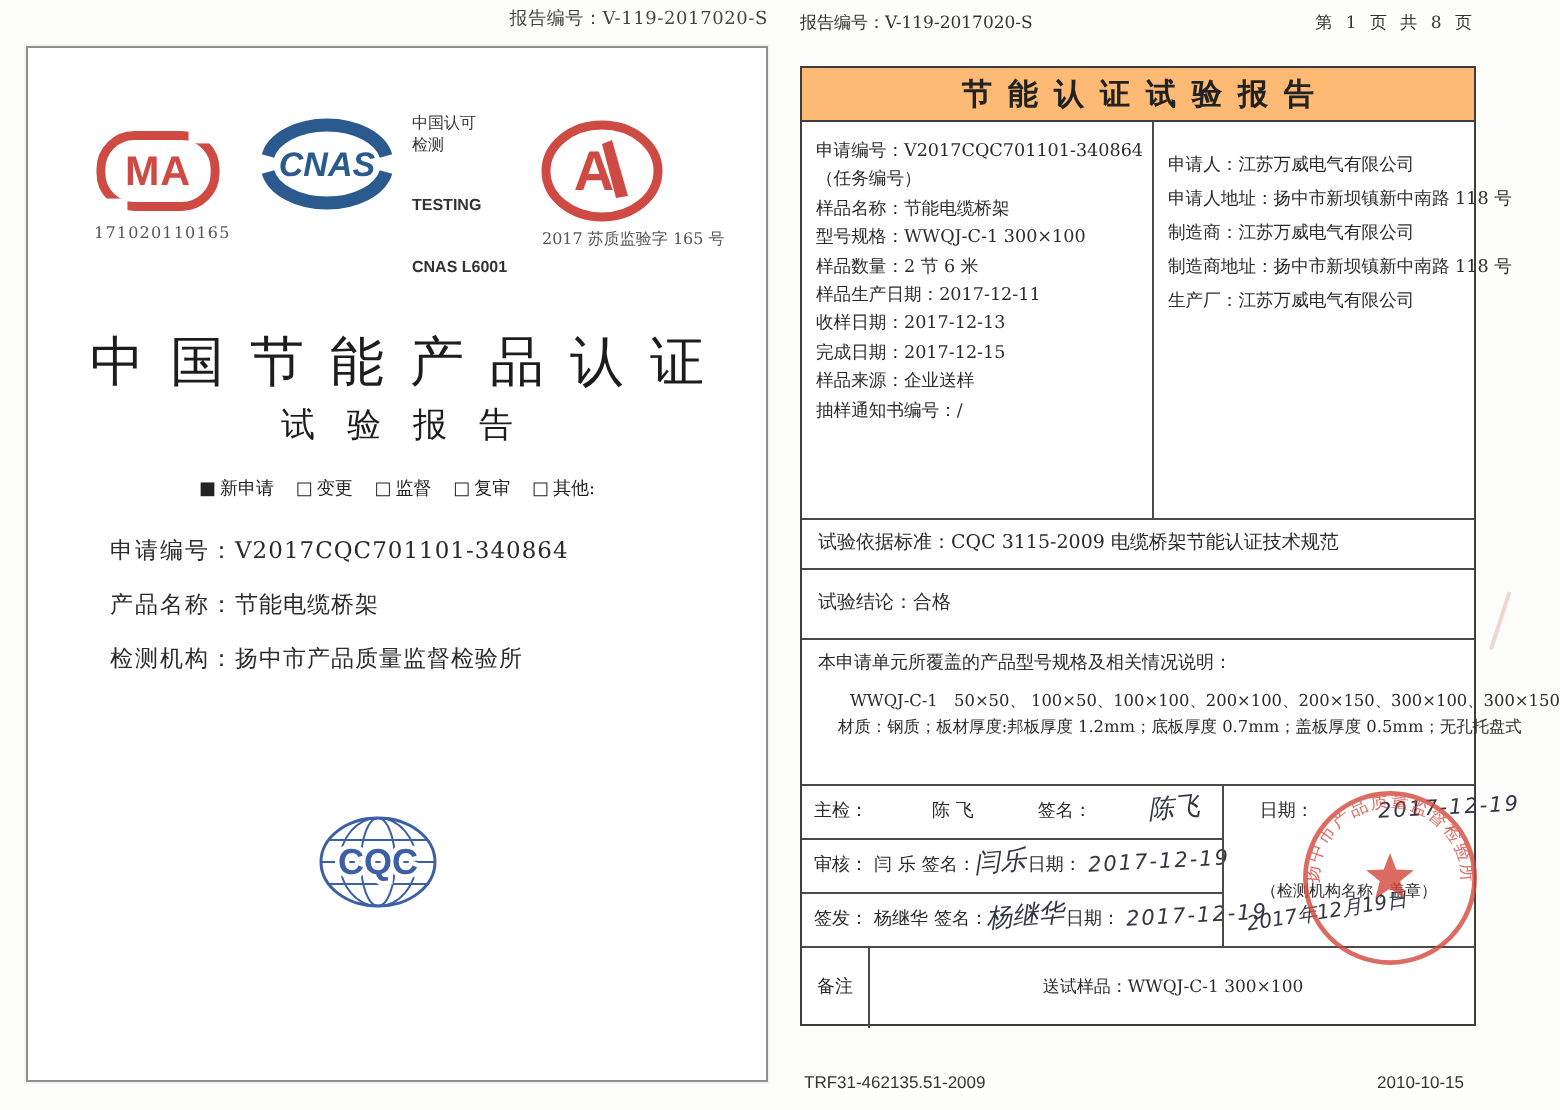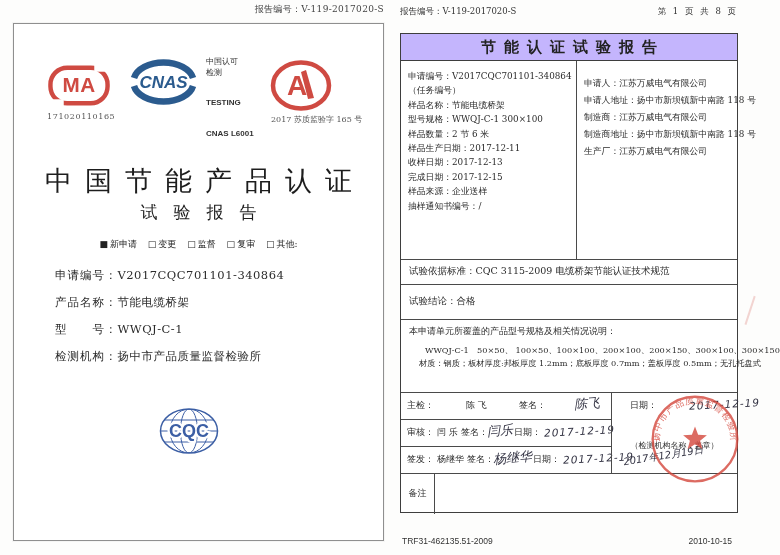--- a/index.html
+++ b/index.html
@@ -34,21 +34,21 @@
   .lp-fields .fvalue { letter-spacing:.5px; }
 
   
   .rp-header { left:400px; top:6px; width:338px; display:flex; justify-content:space-between;
                font-size:8.5px; color:#333; }
   .rp-header .pg { letter-spacing:2px; }
   .rp-table { left:400px; top:33px; width:338px; height:480px; border:1.5px solid #3e3e3e; background:#fff; }
   .hline { position:absolute; left:0; width:100%; border-top:1px solid #4a4a4a; }
   .vline { position:absolute; border-left:1px solid #4a4a4a; }
   .row-title { position:absolute; left:0; top:0; width:100%; height:27px;
-               background:#c4b5fd; display:flex; align-items:center; justify-content:center;
+               background:#fdba74; display:flex; align-items:center; justify-content:center;
                font-size:15px; font-weight:600; letter-spacing:8px; text-indent:8px; color:#222;
                border-bottom:1px solid #3e3e3e; }
   .info-left { position:absolute; left:7px; top:35px; width:166px; font-size:8.8px; }
   .info-left div { line-height:14.4px; white-space:nowrap; }
   .info-right { position:absolute; left:183px; top:41px; width:152px; font-size:8.8px; }
   .info-right div { line-height:17px; white-space:nowrap; }
   .row-standard { position:absolute; left:0; top:225px; width:100%; height:25px;
                   display:flex; align-items:center; padding-left:8px; font-size:9.5px; }
   .row-conclusion { position:absolute; left:0; top:250px; width:100%; height:35px;
                     display:flex; align-items:center; padding-left:8px; font-size:9.5px; }
@@ -118,21 +118,20 @@
   <span class="item"><span class="mk">■</span><span>新申请</span></span>
   <span class="item"><span class="mk">□</span><span>变更</span></span>
   <span class="item"><span class="mk">□</span><span>监督</span></span>
   <span class="item"><span class="mk">□</span><span>复审</span></span>
   <span class="item"><span class="mk">□</span><span>其他:</span></span>
 </div>
 
 <div class="abs lp-fields">
   <div class="frow"><span class="flabel">申请编号：</span><span class="fvalue">V2017CQC701101-340864</span></div>
   <div class="frow"><span class="flabel">产品名称：</span><span class="fvalue">节能电缆桥架</span></div>
-  <div class="frow"><span class="flabel">型　　号：</span><span class="fvalue">WWQJ-C-1</span></div>
   <div class="frow"><span class="flabel">检测机构：</span><span class="fvalue">扬中市产品质量监督检验所</span></div>
 </div>
 
 <svg class="logo" style="left:157px;top:406px;" width="64" height="50" viewBox="0 0 128 100">
   <defs>
       <clipPath id="cqcclip">
         <ellipse cx="64" cy="50" rx="57" ry="44"></ellipse>
       </clipPath>
     </defs>
   <ellipse cx="64" cy="50" rx="57" ry="44" fill="#ffffff" stroke="#3c5fa5" stroke-width="3"></ellipse>
@@ -218,20 +217,21 @@
   </div>
   <div class="vline" style="left:210px;top:358px;height:81px;"></div>
   <div class="seal-cell">
     <div class="seal-caption">（检测机构名称，盖章）</div>
     <div class="seal-hand-date hand">2017年12月19日</div>
   </div>
 
   <div class="hline" style="top:439px;"></div>
   <div class="remark-label">备注</div>
   <div class="vline" style="left:33px;top:439px;height:41px;"></div>
+  <div class="remark-value">送试样品：WWQJ-C-1 300×100</div>
 </div>
 
 <svg class="abs stamp" viewBox="0 0 120 120">
   <circle cx="60" cy="60" r="54" fill="none" stroke="#d4473c" stroke-width="3"></circle>
   <polygon points="60,44 64,54.5 75.2,55.1 66.5,62.1 69.4,72.9 60,66.8 50.6,72.9 53.5,62.1 44.8,55.1 56,54.5" fill="#d4473c"></polygon>
   <defs>
       <path id="arcT" d="M16,74 A46,46 0 1 1 104,74" fill="none"></path>
     </defs>
   <text font-size="11.5" fill="#d4473c" letter-spacing="1">
     <textPath href="#arcT" startOffset="50%" text-anchor="middle">扬中市产品质量监督检验所</textPath>

